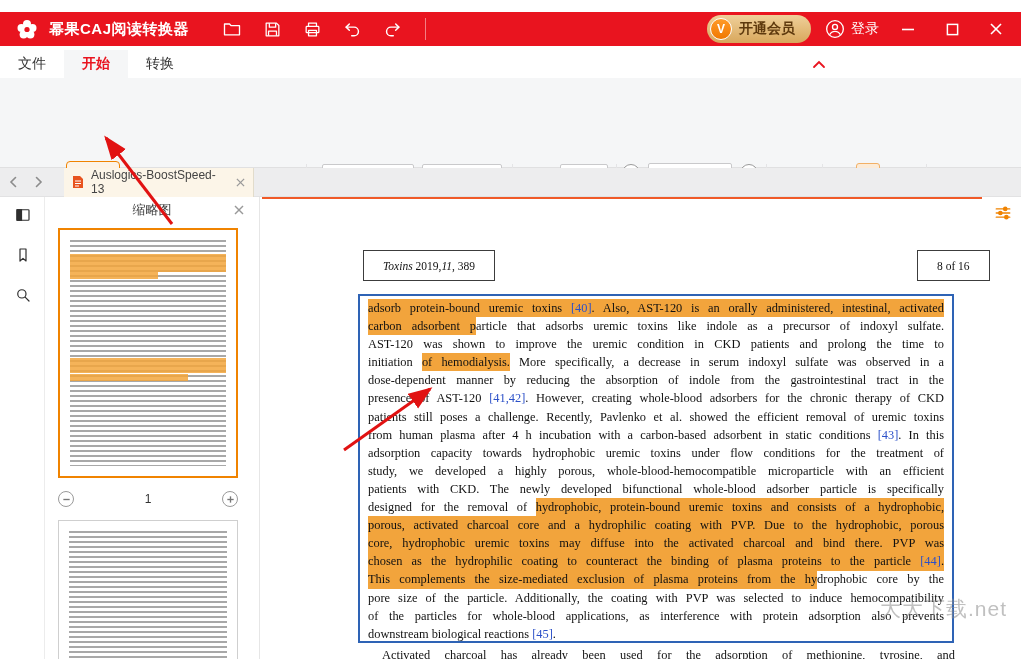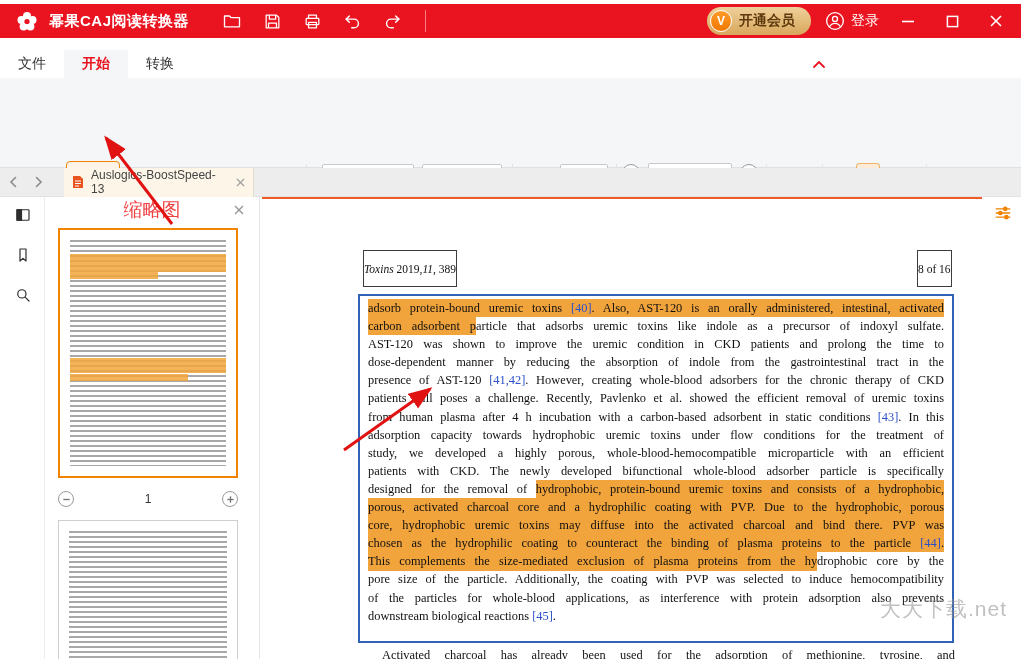--- a/index.html
+++ b/index.html
@@ -2,21 +2,21 @@
 <html><head>
 <meta charset="utf-8">
 <style>
   *{margin:0;padding:0;box-sizing:border-box}
   html,body{width:1021px;height:659px;overflow:hidden}
   body{font-family:"Liberation Sans","DejaVu Sans",sans-serif;background:#fff;position:relative}
   svg{display:block}
   button{border:none;background:none;cursor:pointer;font-family:inherit}
 
   
-  .titlebar{position:absolute;left:0;top:4px;width:1021px;height:34px;background:#e9141f;display:flex;align-items:center;color:#fff}
+  .titlebar{position:absolute;left:0;top:12px;width:1021px;height:34px;background:#e9141f;display:flex;align-items:center;color:#fff}
   .logo{width:28px;height:28px;margin-left:13px;flex:0 0 auto}
   .app-title{font-size:15px;font-weight:bold;margin-left:8px;letter-spacing:.5px}
   .tb-icons{display:flex;align-items:center;margin-left:28px;gap:10px}
   .tb-btn{width:30px;height:30px;display:flex;align-items:center;justify-content:center;color:#fff}
   .tb-sep{width:1px;height:22px;background:rgba(255,255,255,.45);margin-left:8px}
   .tb-right{margin-left:auto;display:flex;align-items:center;gap:14px;padding-right:10px}
   .vip{height:28px;border-radius:15px;background:linear-gradient(#efd09a,#d8a75c);color:#5f3a0e;font-size:14px;display:flex;align-items:center;padding:0 16px 0 32px;position:relative;font-weight:bold}
   .vip-badge{position:absolute;left:3px;top:3px;width:22px;height:22px;border-radius:50%;background:linear-gradient(#ff9b2a,#f07800);color:#fff;font-size:12px;font-weight:bold;display:flex;align-items:center;justify-content:center;border:1px solid #fff}
   .login{display:flex;align-items:center;gap:6px;color:#fff;font-size:14px}
   .win-btn{width:30px;height:30px;display:flex;align-items:center;justify-content:center;color:#fff}
@@ -47,34 +47,34 @@
   .tab-chev{width:26px;height:29px;display:flex;align-items:center;justify-content:center;color:#8c8c8c}
   .doc-tab{margin-left:12px;width:190px;height:29px;background:#fcf5e8;display:flex;align-items:center;gap:7px;padding:0 8px;font-size:12px;color:#444;border-right:1px solid #e2dccb}
   .doc-tab .close-x{margin-left:auto;color:#999}
 
   
   .leftstrip{position:absolute;left:0;top:197px;width:45px;height:462px;background:#fff;border-right:1px solid #ececec}
   .strip-btn{position:absolute;left:13px;width:20px;height:20px;color:#2f2f2f;display:flex;align-items:center;justify-content:center}
 
   
   .panel{position:absolute;left:45px;top:197px;width:215px;height:462px;background:#fff;border-right:1px solid #e6e6e6;overflow:hidden}
-  .panel-header{position:absolute;left:0;top:0;width:100%;height:26px;display:flex;align-items:center;justify-content:center;font-size:19px;color:#ef4444}
+  .panel-header{position:absolute;left:0;top:0;width:100%;height:26px;display:flex;align-items:center;justify-content:center;font-size:13px;color:#404040}
   .panel-close{position:absolute;right:12px;top:5px;width:16px;height:16px;color:#999;display:flex;align-items:center;justify-content:center}
   .thumb{position:absolute;left:13px;width:180px;background:#fff;overflow:hidden}
   .thumb.selected{border:2px solid #f08300}
   .thumb.normal{border:1px solid #cfcfcf}
   .thumb-lines{position:absolute;left:10px;right:10px;top:10px;bottom:10px;background:repeating-linear-gradient(to bottom,#a8a8a8 0 2px,transparent 2px 5px)}
   .thumb-hl{position:absolute;background:rgba(243,166,60,.85)}
   .pager{position:absolute;left:13px;width:180px;height:20px;display:flex;align-items:center;justify-content:space-between;font-size:12px;color:#333}
 
   
   .docarea{position:absolute;left:260px;top:197px;width:761px;height:462px;background:#fff;overflow:hidden}
   .page-topline{position:absolute;left:2px;top:0;width:720px;height:2px;background:#f05a28}
   .filter-btn{position:absolute;left:732px;top:5px;width:22px;height:22px;color:#f08300;display:flex;align-items:center;justify-content:center}
-  .ref-box{position:absolute;border:1px solid #3c3c3c;font-family:"Liberation Serif","DejaVu Serif",serif;font-size:11.5px;color:#111;display:flex;align-items:center;justify-content:center;padding:0 0;height:37px}
+  .ref-box{position:absolute;border:1px solid #3c3c3c;font-family:"Liberation Serif","DejaVu Serif",serif;font-size:11.5px;color:#111;display:flex;align-items:center;justify-content:center;padding:0 19px;height:31px}
   .sel-box{position:absolute;left:98px;top:97px;width:596px;height:349px;border:2px solid #2e63b5;padding:3px 8px 12px 8px}
   .doc-line{font-family:"Liberation Serif","DejaVu Serif",serif;font-size:12.4px;line-height:18.1px;height:18.1px;color:#111;text-align:justify;text-align-last:justify;white-space:nowrap;overflow:visible}
   .doc-line.nj{text-align-last:left}
   .doc-line.ind{text-indent:16px}
   .hl{background:#f2a43c;padding:2.2px 0}
   .cite{color:#2b50c8}
   .continuation{position:absolute;left:106px;top:449px;width:589px}
   .watermark{position:absolute;left:620px;top:398px;font-size:21px;font-weight:normal;color:rgba(140,140,140,.55);letter-spacing:1px;pointer-events:none}
 
   .arrows{position:absolute;left:0;top:0;pointer-events:none;z-index:40}
@@ -440,20 +440,21 @@
 
     <div class="ref-box" style="left:103px;top:53px">
       <span style="font-style:italic">Toxins</span>&nbsp;<span style="font-weight:normal">2019</span><span>, </span><span style="font-style:italic">11</span><span>, 389</span>
     </div>
     <div class="ref-box" style="left:657px;top:53px">8 of 16</div>
 
     <div class="sel-box">
         <div class="doc-line"><span class="hl">adsorb protein-bound uremic toxins </span><span class="hl cite">[40]</span><span class="hl">. Also, AST-120 is an orally administered, intestinal, activated</span></div>
         <div class="doc-line"><span class="hl">carbon adsorbent p</span><span>article that adsorbs uremic toxins like indole as a precursor of indoxyl sulfate.</span></div>
         <div class="doc-line"><span>AST-120 was shown to improve the uremic condition in CKD patients and prolong the time to</span></div>
+        <div class="doc-line"><span>initiation </span><span class="hl">of hemodialysis.</span><span> More specifically, a decrease in serum indoxyl sulfate was observed in a</span></div>
         <div class="doc-line"><span>dose-dependent manner by reducing the absorption of indole from the gastrointestinal tract in the</span></div>
         <div class="doc-line"><span>presence of AST-120 </span><span class="cite">[41,42]</span><span>. However, creating whole-blood adsorbers for the chronic therapy of CKD</span></div>
         <div class="doc-line"><span>patients still poses a challenge. Recently, Pavlenko et al. showed the efficient removal of uremic toxins</span></div>
         <div class="doc-line"><span>from human plasma after 4 h incubation with a carbon-based adsorbent in static conditions </span><span class="cite">[43]</span><span>. In this</span></div>
         <div class="doc-line"><span>adsorption capacity towards hydrophobic uremic toxins under flow conditions for the treatment of</span></div>
         <div class="doc-line"><span>study, we developed a highly porous, whole-blood-hemocompatible microparticle with an efficient</span></div>
         <div class="doc-line"><span>patients with CKD. The newly developed bifunctional whole-blood adsorber particle is specifically</span></div>
         <div class="doc-line"><span>designed for the removal of </span><span class="hl">hydrophobic, protein-bound uremic toxins and consists of a hydrophobic,</span></div>
         <div class="doc-line"><span class="hl">porous, activated charcoal core and a hydrophilic coating with PVP. Due to the hydrophobic, porous</span></div>
         <div class="doc-line"><span class="hl">core, hydrophobic uremic toxins may diffuse into the activated charcoal and bind there. PVP was</span></div>

